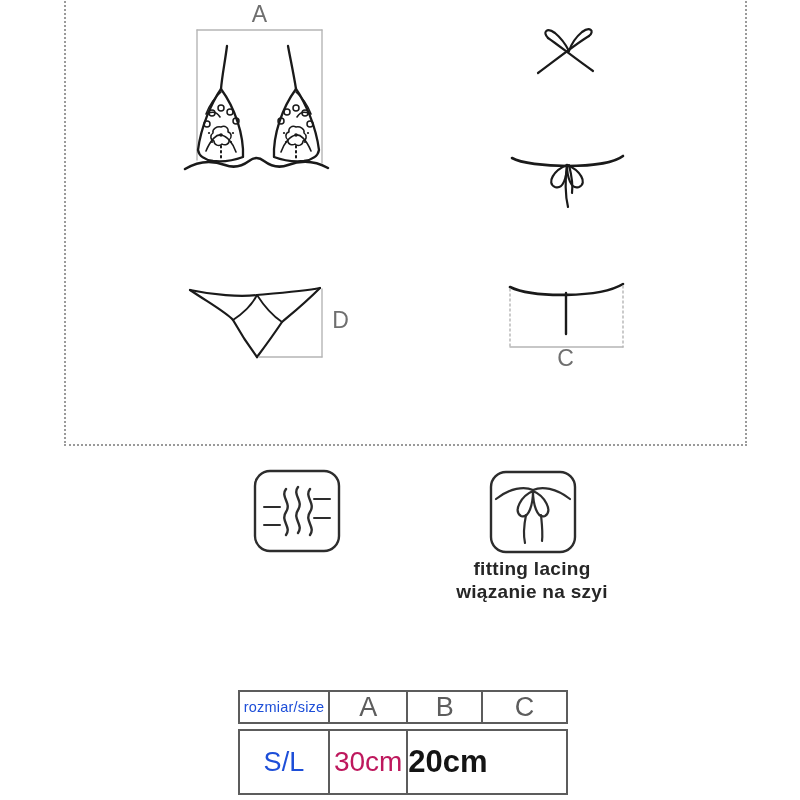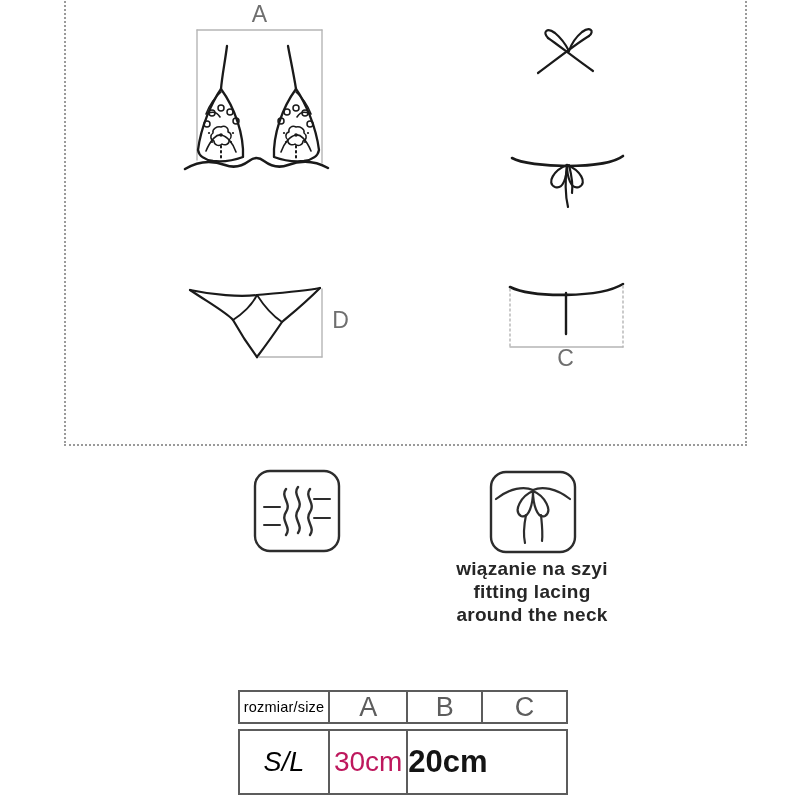--- a/index.html
+++ b/index.html
@@ -36,26 +36,26 @@
   .trow{
     display:flex;box-sizing:border-box;border:2px solid #5c5c5c;background:#fff;width:330px;
   }
   .trow.head{height:34px;margin-bottom:5px;}
   .trow.data{height:66px;}
   .tcell{
     box-sizing:border-box;display:flex;align-items:center;justify-content:center;
     border-left:2px solid #5c5c5c;color:#5d5d5d;
   }
   .tcell:first-child{border-left:none;}
-  .c-size{flex:0 0 27%;font-size:14.5px;color:#000000;letter-spacing:0.2px;}
+  .c-size{flex:0 0 27%;font-size:14.5px;color:#1d4ed8;letter-spacing:0.2px;}
   .c-a{flex:0 0 24%;}
   .c-b{flex:0 0 23%;}
   .c-c{flex:1 1 auto;}
   .head .c-a,.head .c-b,.head .c-c{font-size:27px;}
-  .cell-sl{font-size:27px;font-style:italic;}
+  .cell-sl{font-size:27px;}
   .cell-30{font-size:28px;color:#be185d;}
   .cell-20,.cell-28{font-size:31px;color:#141414;font-weight:700;}
 </style>
 </head>
 <body>
 
 <div class="sheet">
 
   <div class="dashed-box"></div>
 
@@ -181,23 +181,22 @@
       <path d="M8,30 C22,19 36,17 45,21"></path>
       <path d="M82,30 C68,19 54,17 45,21"></path>
       <path d="M45,22 C33,27 25,42 33,47 C41,50 45,35 45,22"></path>
       <path d="M45,22 C57,27 65,42 57,47 C49,50 45,35 45,22"></path>
       <path d="M38,46 C36,56 35,65 37,74"></path>
       <path d="M53,46 C54,56 55,64 54,72"></path>
     </g>
   </svg>
 
   <div class="feature-text right">
+    <div>fitting lacing</div>
     <div>wiązanie na szyi</div>
-    <div>fitting lacing</div>
-    <div>around the neck</div>
   </div>
 
   <div class="size-table">
     <div class="trow head">
       <div class="tcell c-size">rozmiar/size</div>
       <div class="tcell c-a">A</div>
       <div class="tcell c-b">B</div>
       <div class="tcell c-c">C</div>
     </div>
     <div class="trow data">

